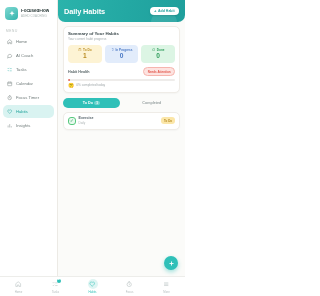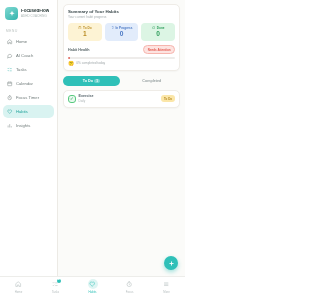--- a/index.html
+++ b/index.html
@@ -268,20 +268,27 @@
         <svg viewBox="0 0 24 24" fill="none" stroke="currentColor" stroke-width="2">
             <path d="M5 20V11M12 20V5M19 20v-6"></path>
           </svg>
       </span>
       <span>Insights</span>
     </div>
   </aside>
 
   <section class="main">
 
+    <header class="topbar">
+      <div class="topbar-title">Daily Habits</div>
+      <div class="add-btn">
+        <span class="plus">+</span>
+        <span>Add Habit</span>
+      </div>
+    </header>
 
     <div class="content">
 
       <div class="card">
         <div class="sum-title">Summary of Your Habits</div>
         <div class="sum-sub">Your current habit progress</div>
 
         <div class="stats">
           <div class="stat todo">
             <div class="stat-head">

